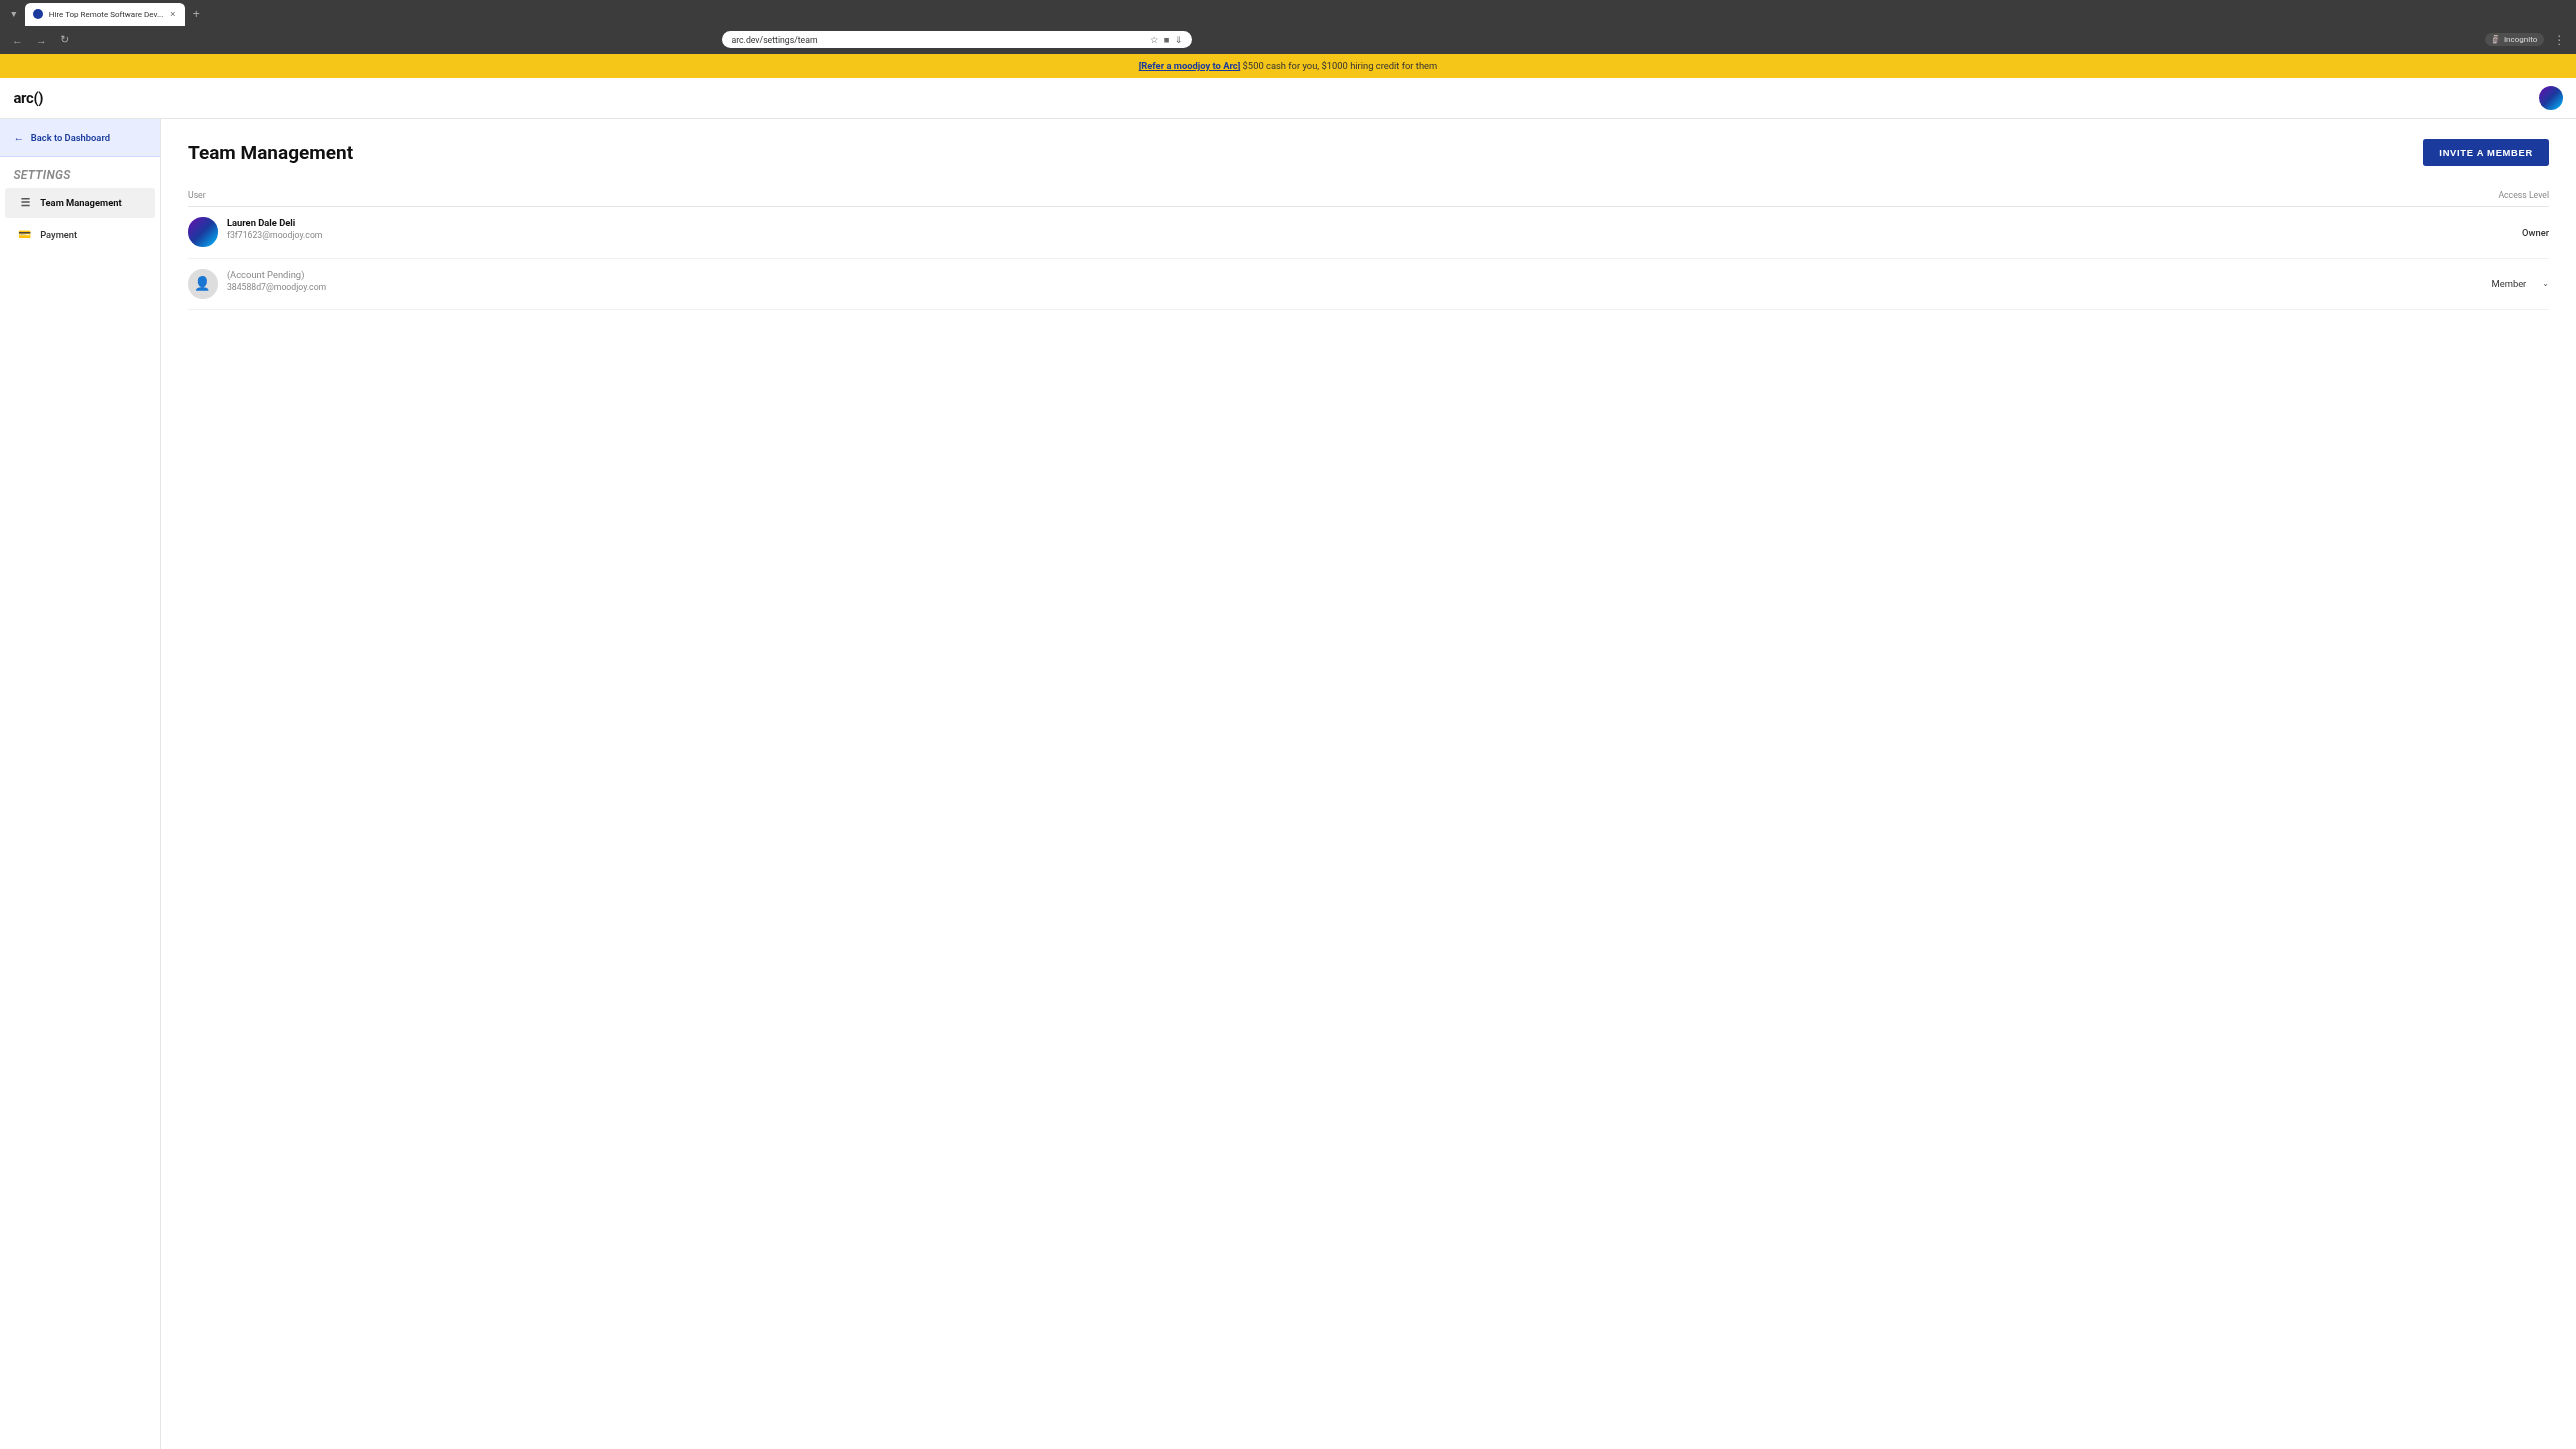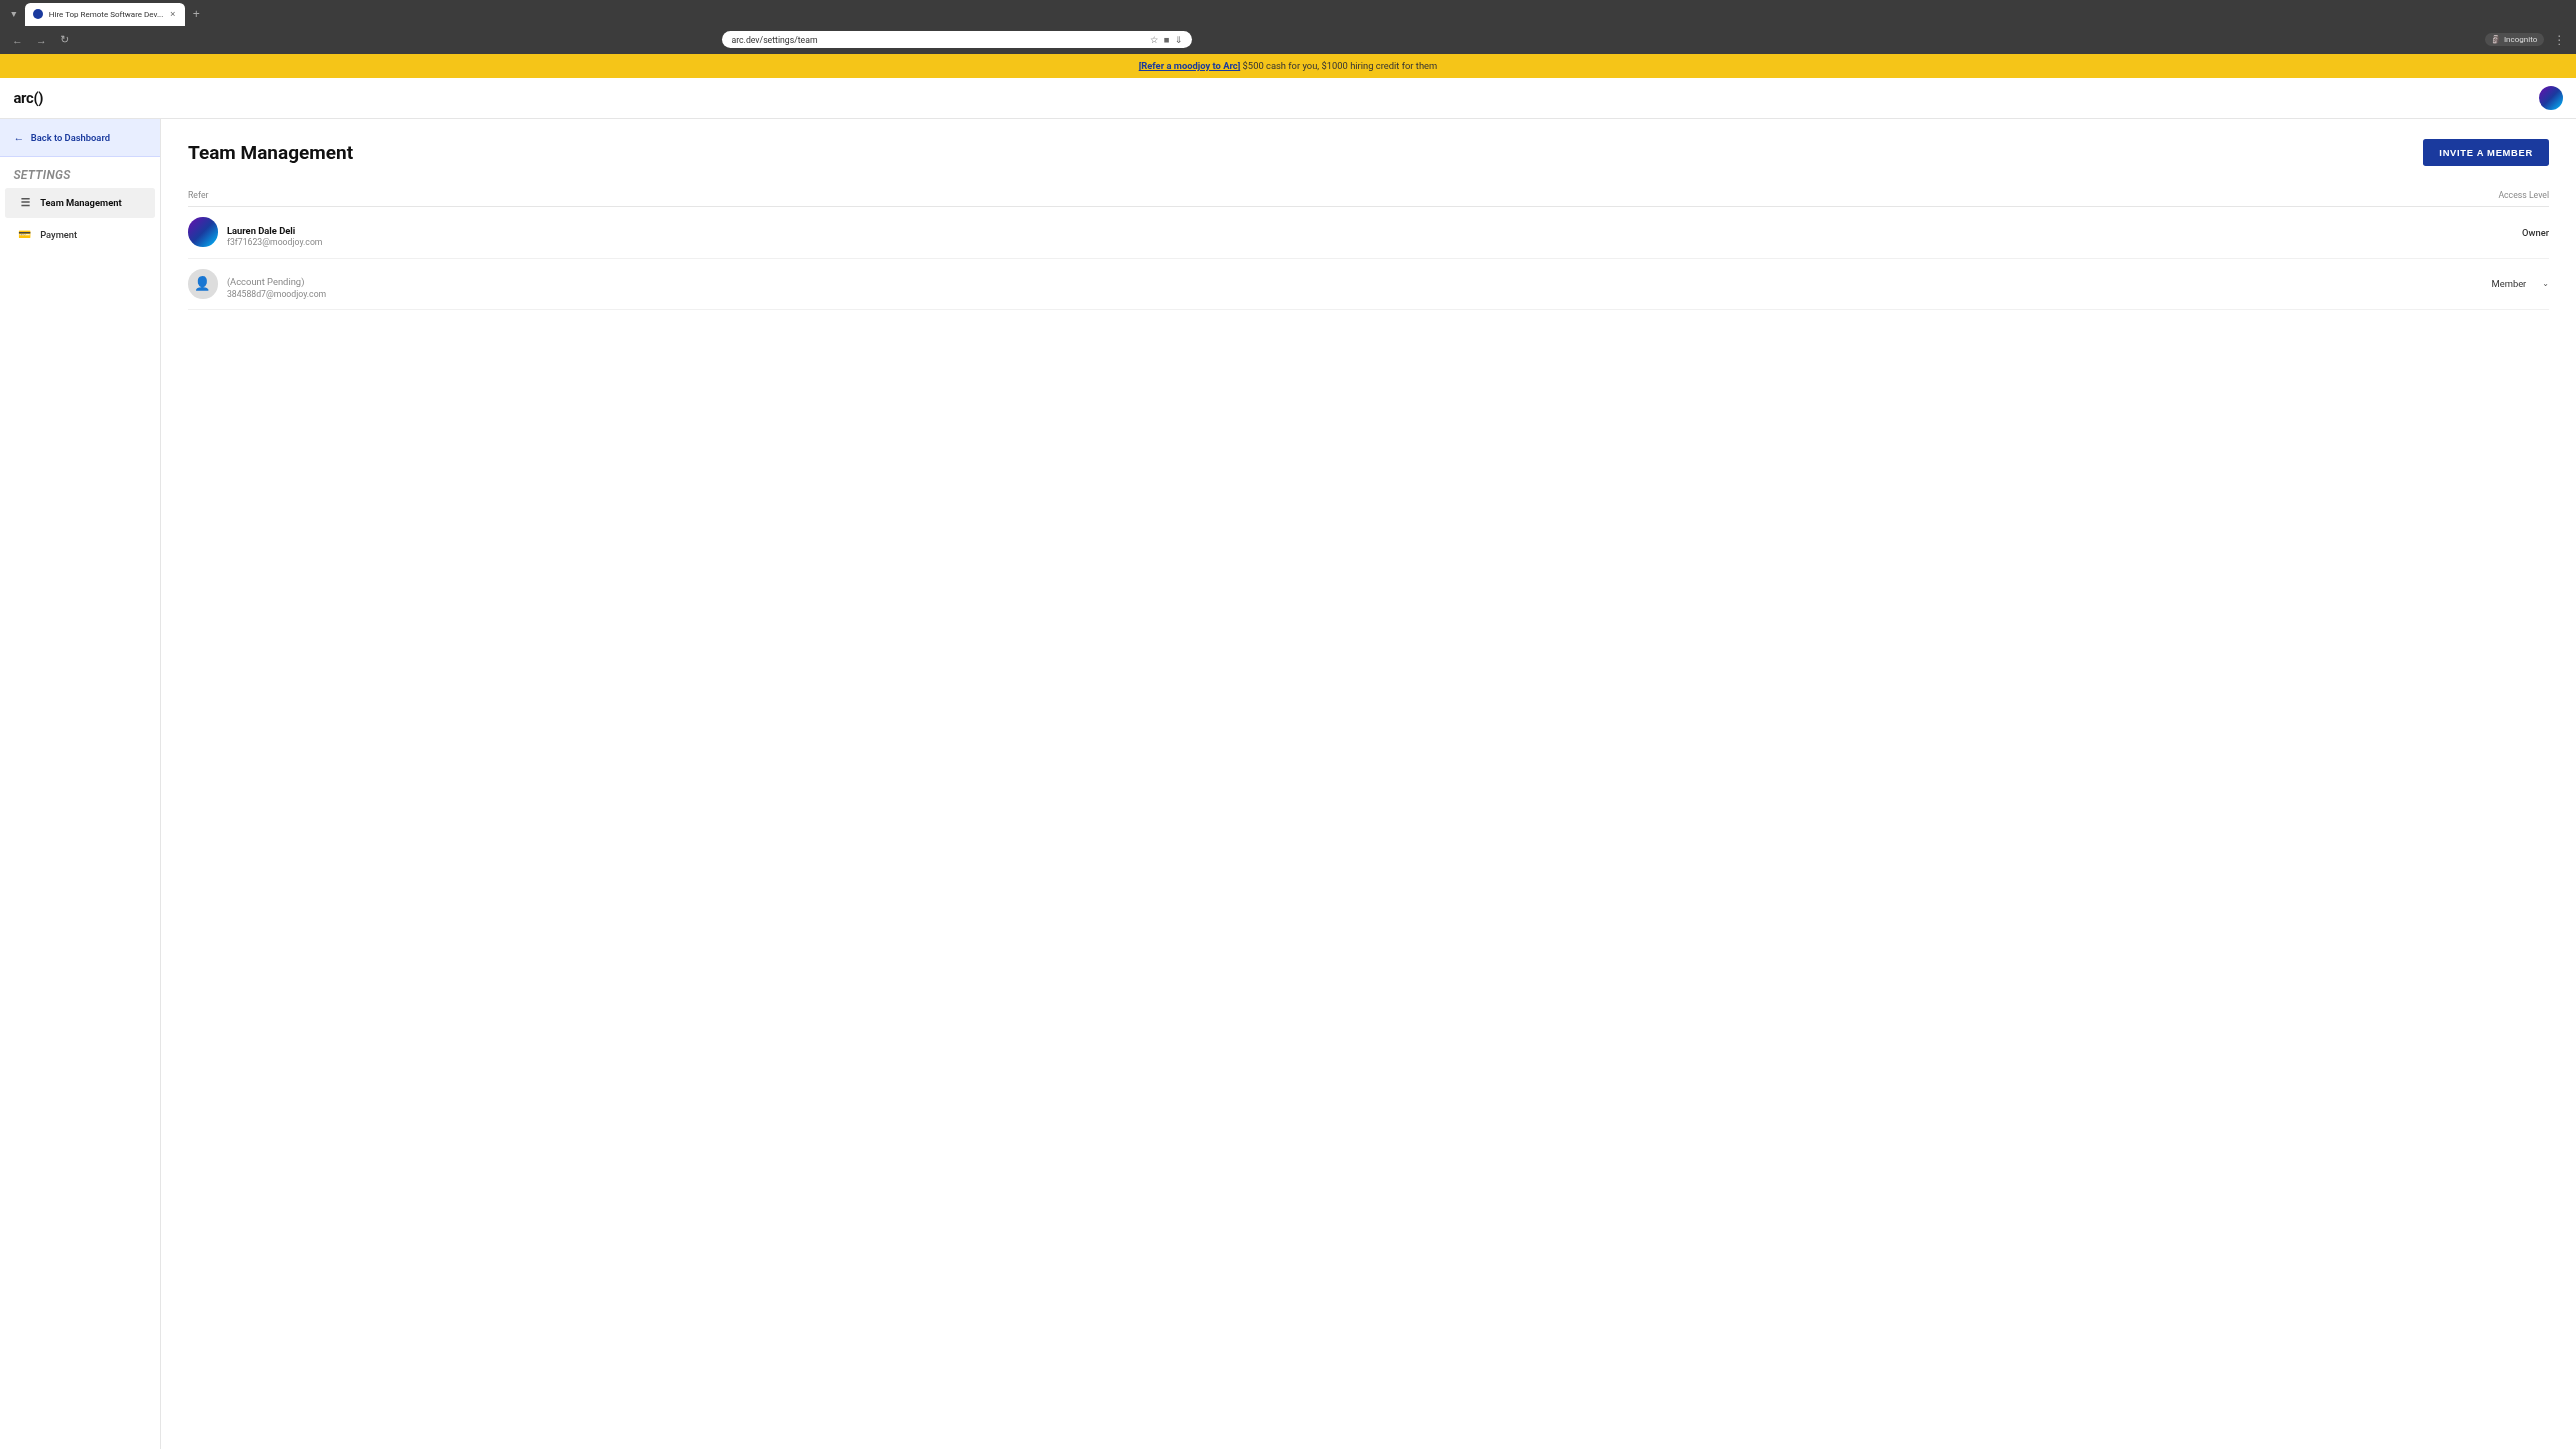--- a/index.html
+++ b/index.html
@@ -48,21 +48,21 @@
     .main-content { flex: 1; padding: 20px 27px; overflow-y: auto; background: #fff; }
     .page-header { display: flex; align-items: center; justify-content: space-between; margin-bottom: 19px; }
     .page-title { font-size: 19px; font-weight: 700; color: #111; }
     .invite-btn { background: #1a3a9e; color: #fff; border: none; padding: 8px 16px; font-size: 9.4px; font-weight: 700; letter-spacing: 0.7px; cursor: pointer; border-radius: 2.7px; text-transform: uppercase; margin-left: 39px; }
 
     
     .team-table { width: 100%; border-collapse: collapse; }
     .team-table th { text-align: left; font-size: 8.7px; color: #888; font-weight: 400; padding: 5.4px 0; border-bottom: 0.7px solid #e5e5e5; }
     .team-table th.right { text-align: right; }
     .team-table td { padding: 10.7px 0; border-bottom: 0.7px solid #f0f0f0; vertical-align: middle; }
-    .user-cell { display: flex; align-items: flex-end; gap: 9.4px; }
+    .user-cell { display: flex; align-items: flex-start; gap: 9.4px; }
     .user-avatar { width: 29.5px; height: 29.5px; border-radius: 50%; overflow: hidden; flex-shrink: 0; background: linear-gradient(135deg, #6a0dad, #1a3a9e, #00bfff); }
     .user-avatar.pending { background: #ddd; display: flex; align-items: center; justify-content: center; }
     .avatar-placeholder { color: #aaa; font-size: 13.4px; }
     .user-name { font-size: 9.4px; font-weight: 700; color: #111; }
     .user-email { font-size: 8.7px; color: #888; margin-top: 1.3px; }
     .access-cell { text-align: right; }
     .access-owner { font-size: 9.4px; color: #333; font-weight: 500; }
     .access-member { display: flex; align-items: center; justify-content: flex-end; gap: 16px; font-size: 9.4px; color: #333; cursor: pointer; }
     .chevron-down { font-size: 8px; color: #555; }
     .header-row { display: flex; align-items: center; justify-content: space-between; padding: 8px 13.4px; background: #fff; border-bottom: 0.7px solid #e5e5e5; }
@@ -138,21 +138,21 @@
 
       <div class="main-content">
         <div class="page-header">
           <h1 class="page-title">Team Management</h1>
           <button class="invite-btn">INVITE A MEMBER</button>
         </div>
 
         <table class="team-table">
           <thead>
             <tr>
-              <th>Refer</th>
+              <th>User</th>
               <th class="right">Access Level</th>
             </tr>
           </thead>
           <tbody>
 
             <tr class="table-row">
               <td>
                 <div class="user-cell">
                   <div class="user-avatar"></div>
                   <div>

